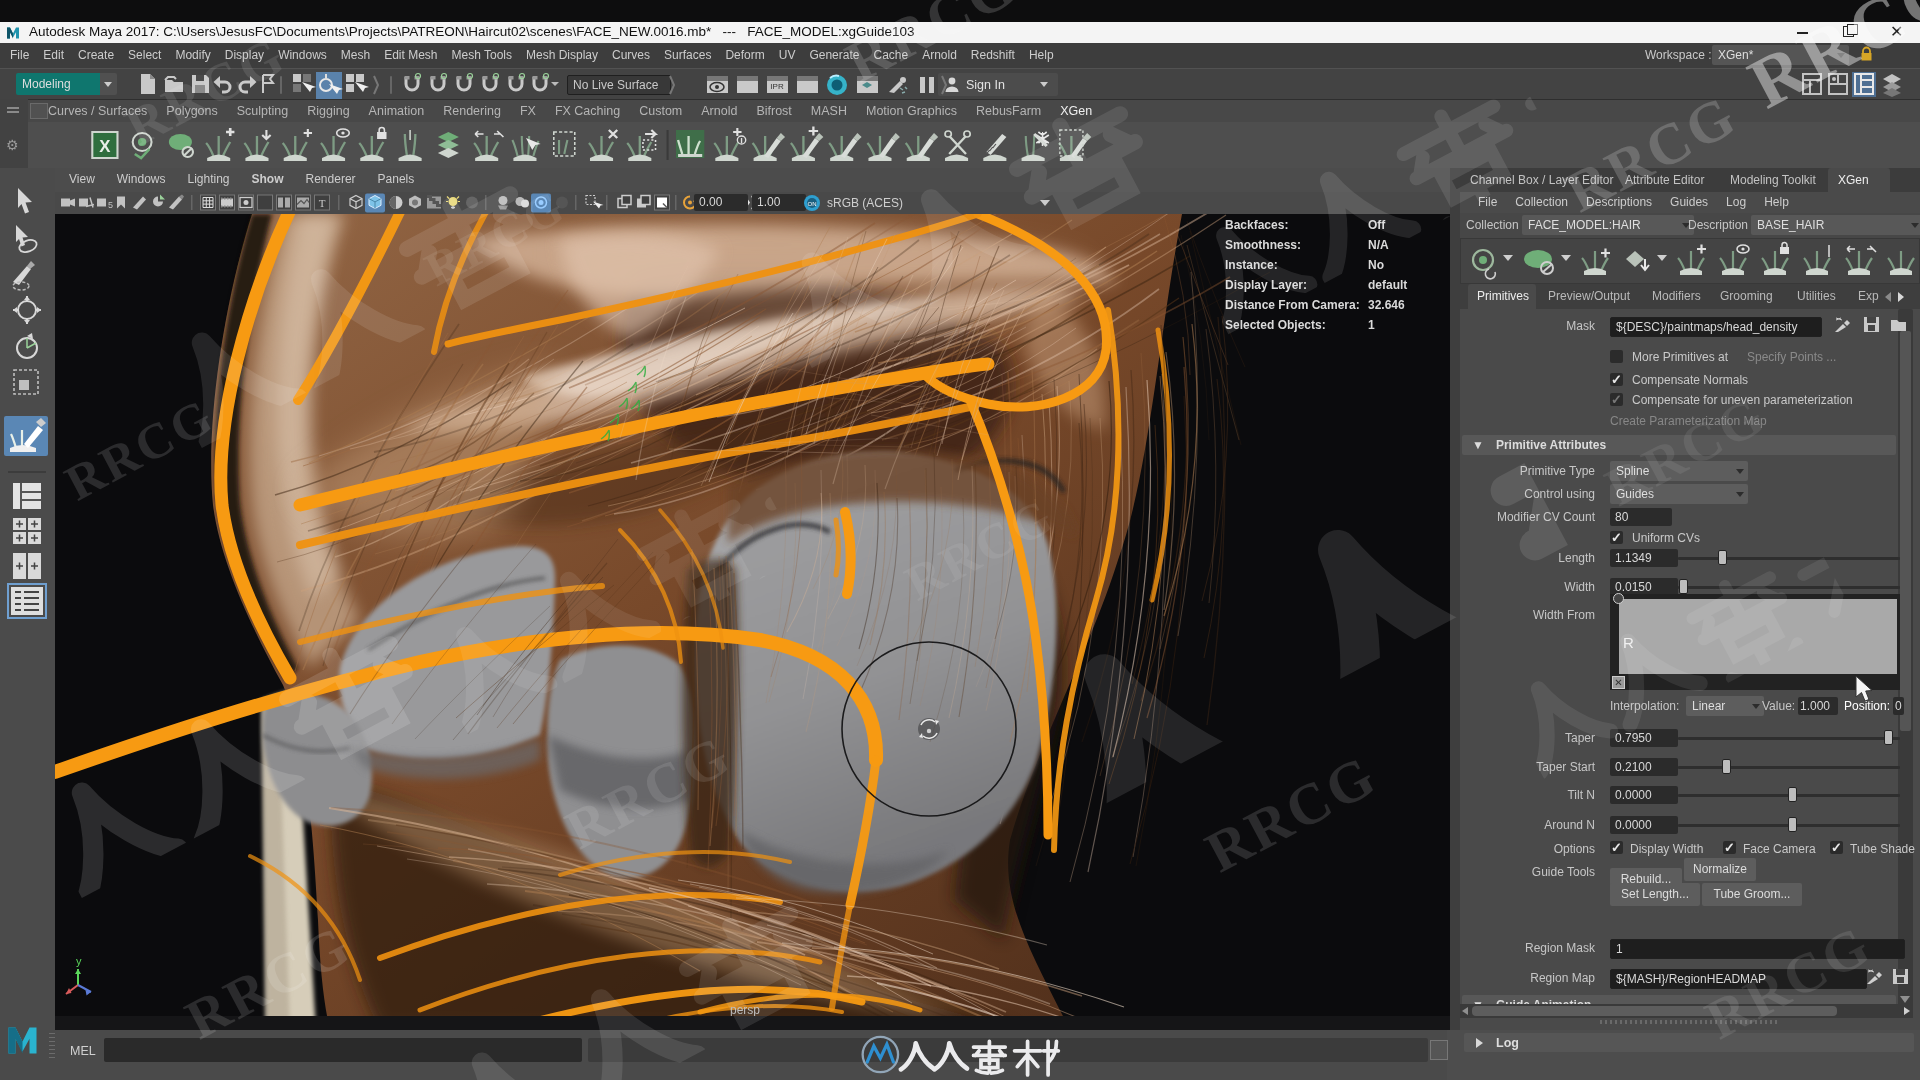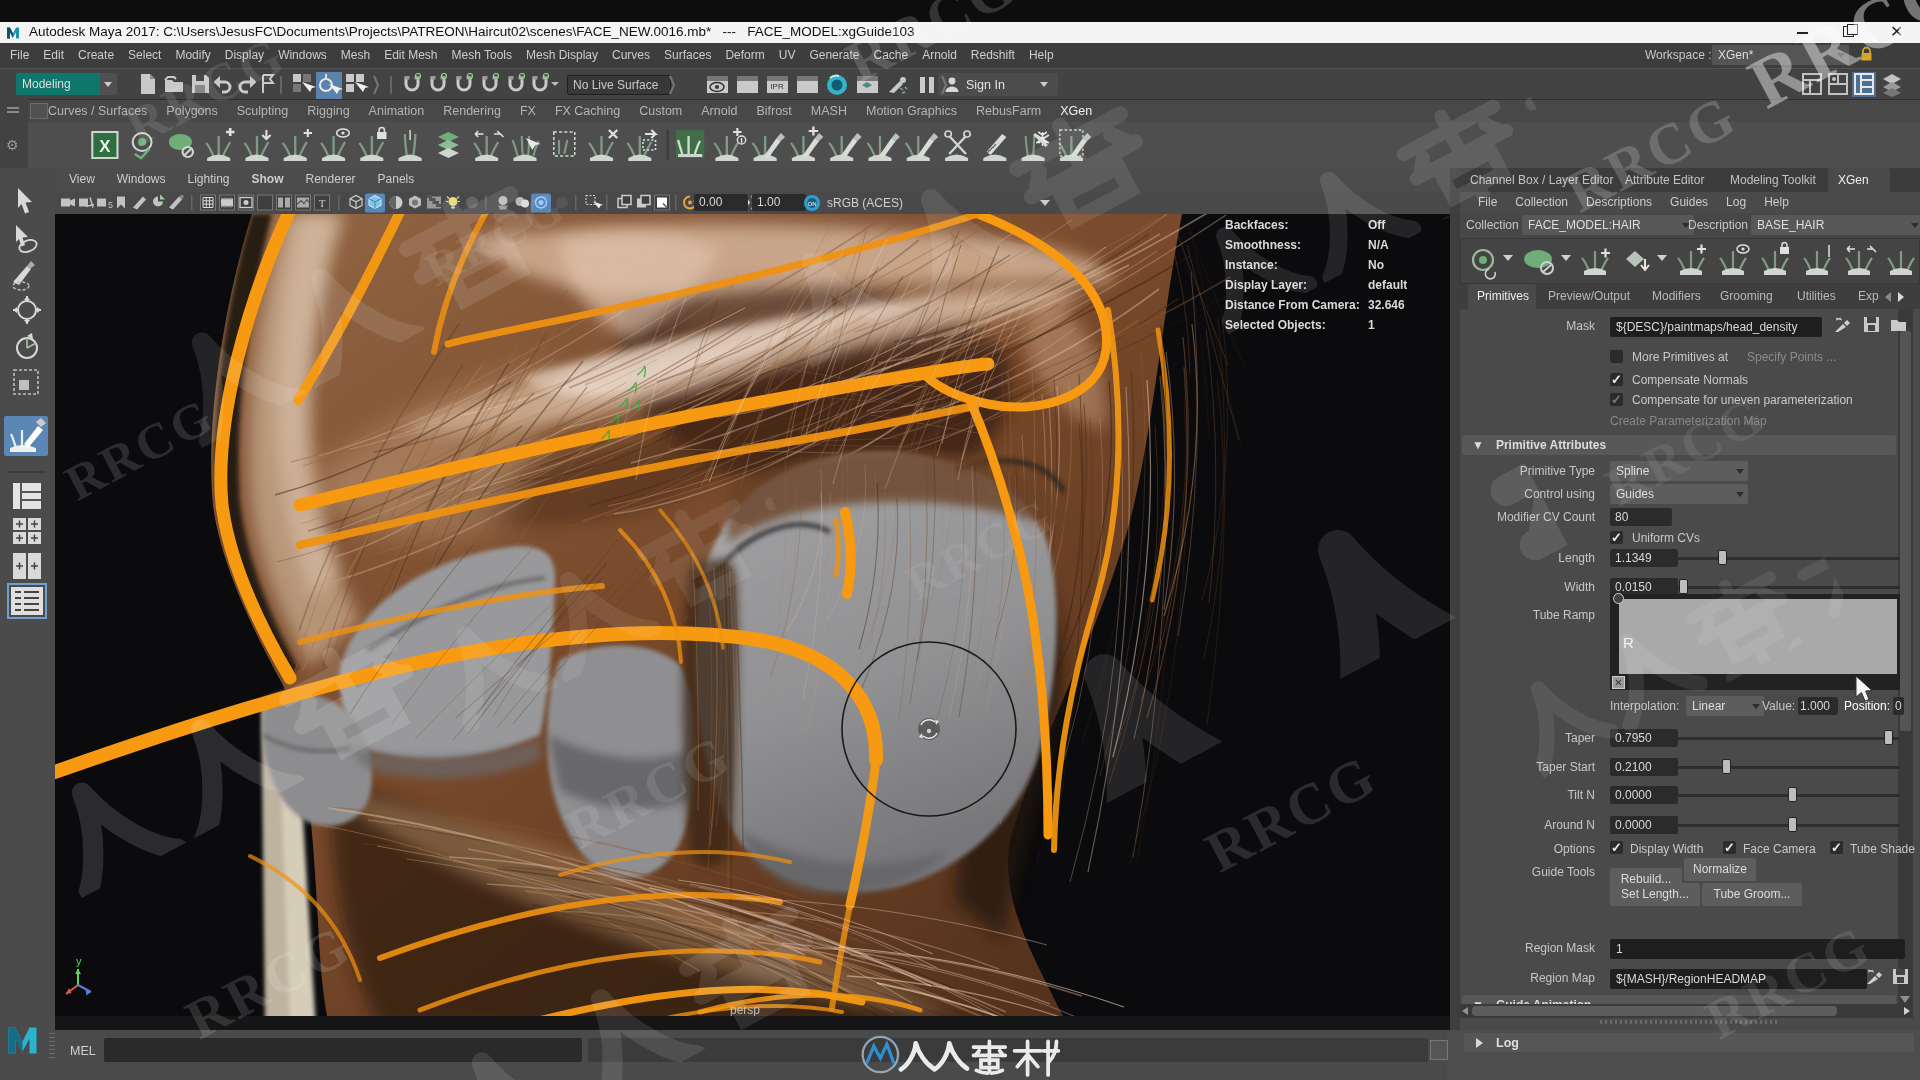--- a/index.html
+++ b/index.html
@@ -1172,21 +1172,21 @@
 
     <div class="lbl" style="left:0px;top:242px;width:135px;">Length</div>
     <div class="fld" style="left:150px;top:240px;width:58px;height:18px;">1.1349</div>
     <div class="track" style="left:218px;top:248px;width:222px;"></div>
     <div class="thumb" style="left:258px;top:241px;"></div>
     <div class="lbl" style="left:0px;top:271px;width:135px;">Width</div>
     <div class="fld" style="left:150px;top:269px;width:58px;height:18px;">0.0150</div>
     <div class="track" style="left:218px;top:277px;width:222px;"></div>
     <div class="thumb" style="left:219px;top:270px;"></div>
 
-    <div class="lbl" style="left:0px;top:299px;width:135px;">Tube Ramp</div>
+    <div class="lbl" style="left:0px;top:299px;width:135px;">Width From</div>
     <div class="abs" style="left:150px;top:285px;width:290px;height:96px;background:#222222;"></div>
     <div class="abs" style="left:159px;top:290px;width:278px;height:75px;background:#a9a9a9;"></div>
     <div class="abs" style="left:163px;top:325px;color:#f0f0f0;font-size:15px;">R</div>
     <div class="abs" style="left:153px;top:284px;width:9px;height:9px;border:1.5px solid #cfcfcf;border-radius:50%;background:#444;"></div>
     <div class="abs" style="left:152px;top:367px;width:11px;height:11px;background:#9a9a9a;border:1px solid #ccc;color:#333;font-size:10px;line-height:11px;text-align:center;">✕</div>
 
     <div class="abs" style="left:150px;top:390px;color:#c6c6c6;font-size:12px;">Interpolation:</div>
     <div class="dd" style="left:226px;top:387px;width:66px;height:20px;">Linear<span class="ar"></span></div>
     <div class="abs" style="left:302px;top:390px;color:#c6c6c6;font-size:12px;">Value:</div>
     <div class="fld" style="left:338px;top:388px;width:36px;height:18px;padding:0 2px;">1.000</div>

